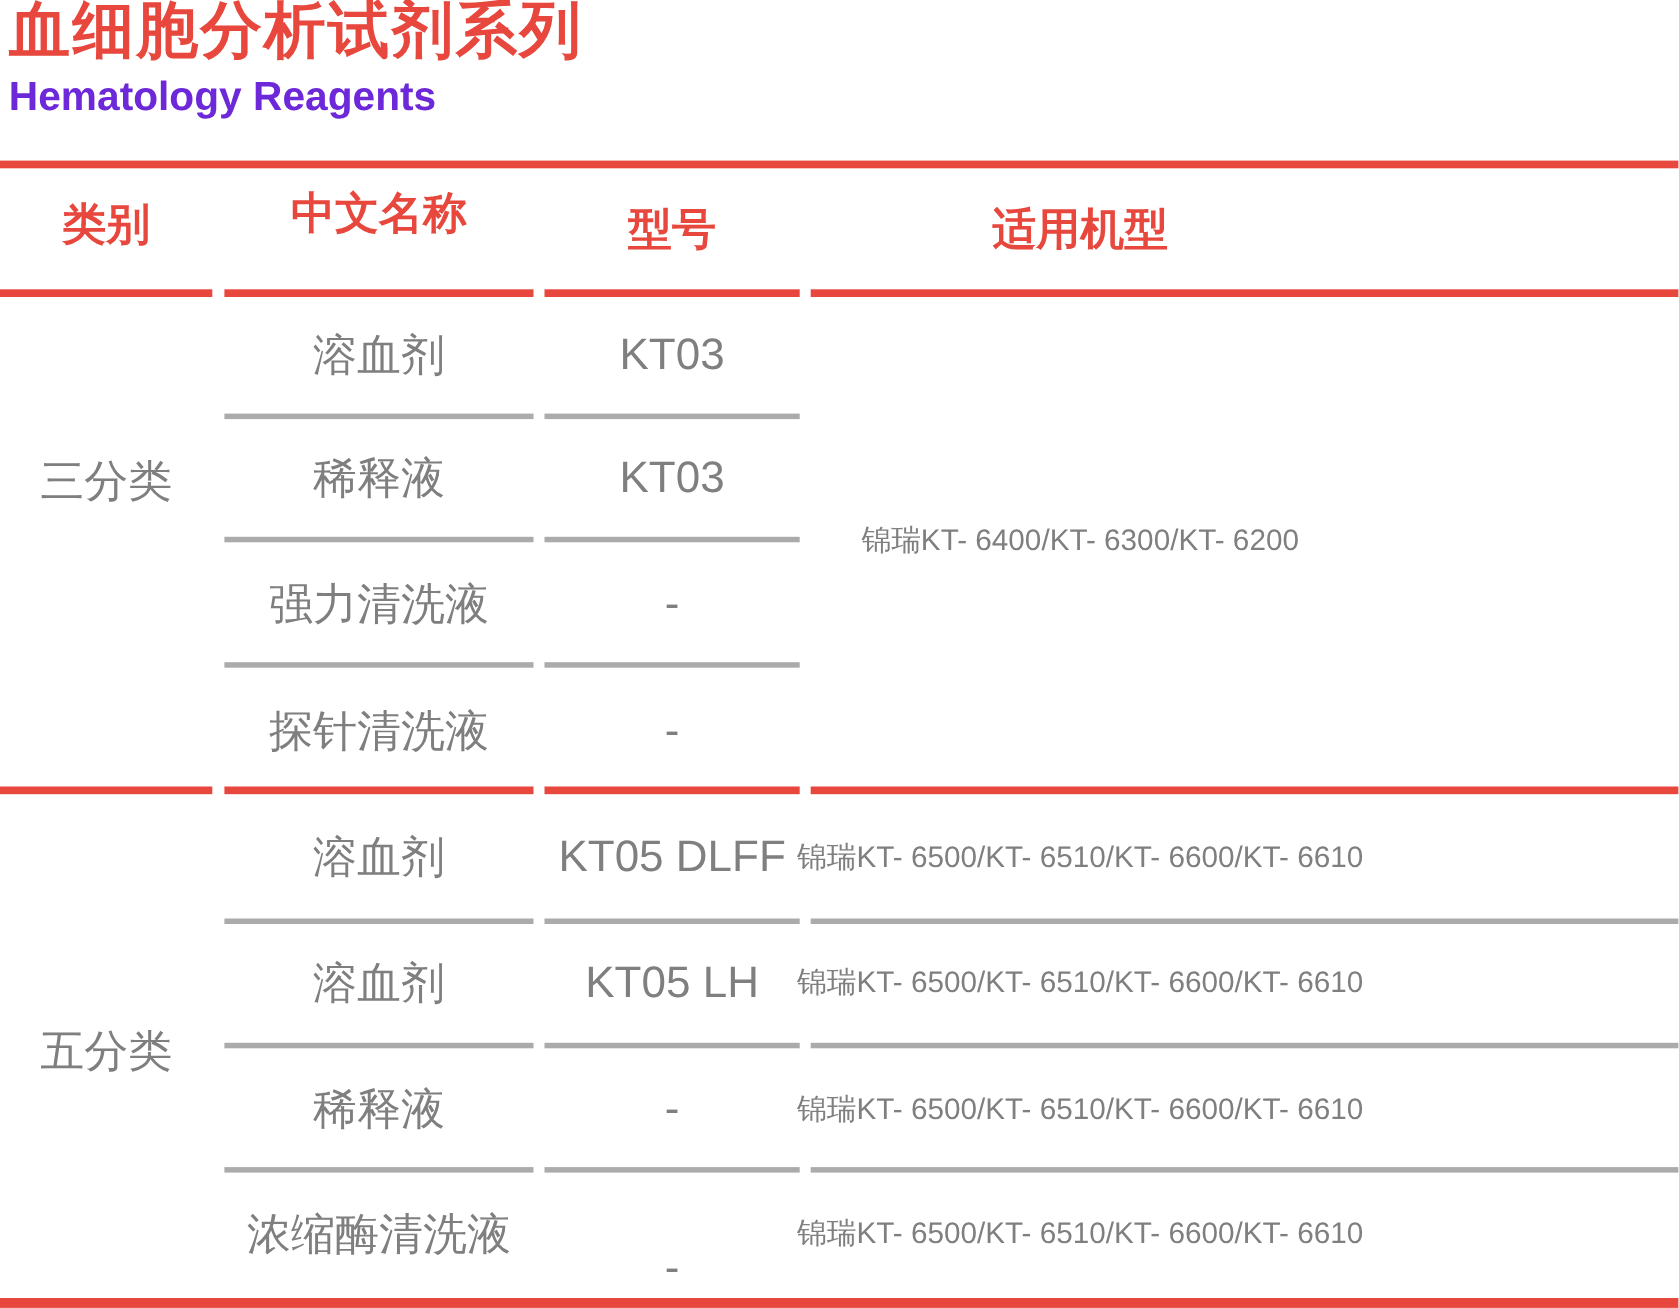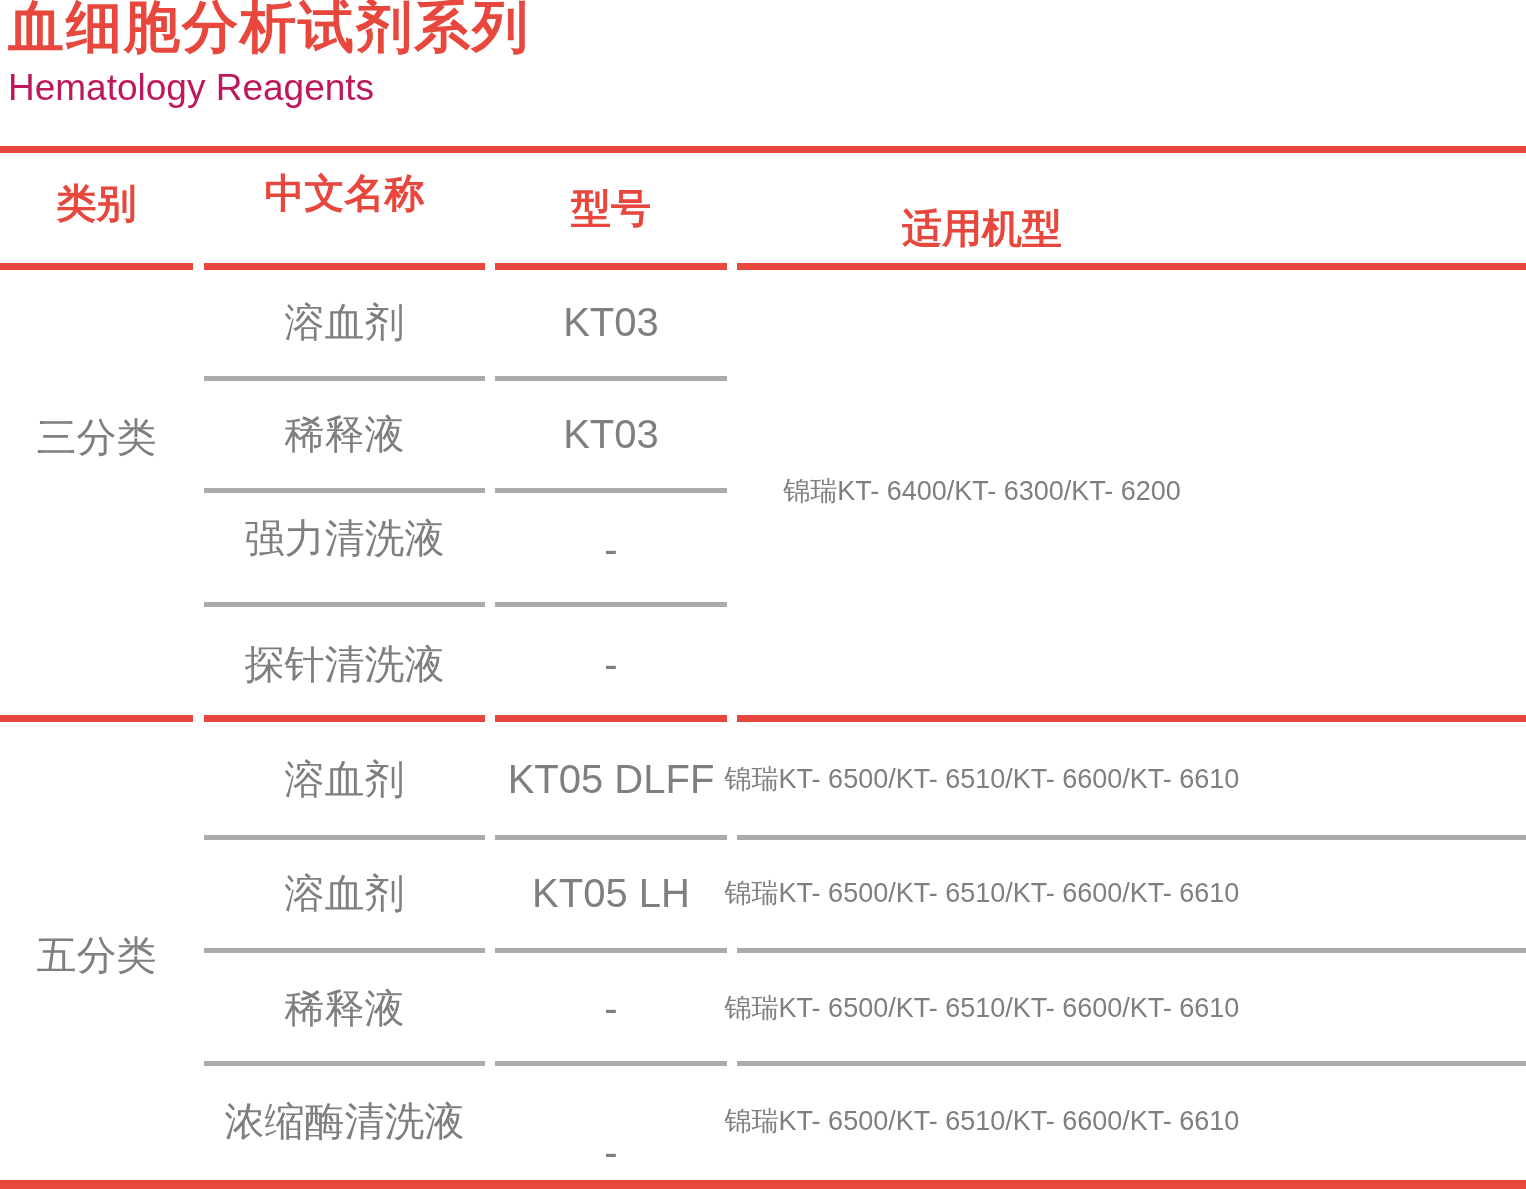--- a/index.html
+++ b/index.html
@@ -1,20 +1,20 @@
 <!DOCTYPE html>
 <html><head>
 <meta charset="utf-8">
 <style>
   html,body{margin:0;padding:0;background:#ffffff;}
   body{width:1526px;height:1189px;position:relative;overflow:hidden;
        font-family:"Liberation Sans","DejaVu Sans",sans-serif;}
   .abs{position:absolute;}
   .title{left:8px;top:-4px;font-size:56px;font-weight:bold;letter-spacing:2px;color:#E7473C;line-height:1.1;}
-  .subtitle{left:8px;top:68px;font-size:37px;font-weight:normal;color:#be185d;line-height:1.1;}
+  .subtitle{left:8px;top:68px;font-size:37px;font-weight:bold;color:#6d28d9;line-height:1.1;}
   .cell{position:absolute;display:flex;align-items:center;justify-content:center;
         color:#7F7F7F;font-size:40px;white-space:nowrap;}
   .hdr{color:#E7473C;font-weight:bold;font-size:40px;}
   .big{font-size:27px;}
   .c1{left:0;width:193px;}
   .c2{left:204px;width:281px;}
   .c3{left:495px;width:232px;}
   .c4{left:737px;width:490px;}
   .rline{position:absolute;background:#E7473C;}
   .gline{position:absolute;background:#ABABAB;height:5px;}
@@ -23,41 +23,41 @@
 <body>
 
 <div class="abs title">血细胞分析试剂系列</div>
 <div class="abs subtitle">Hematology Reagents</div>
 
 <div class="rline" style="left:0;top:146px;width:1526px;height:7px;"></div>
 
 <div class="cell hdr c1" style="top:153px;height:100px;">类别</div>
 <div class="cell hdr c2" style="top:153px;height:80px;">中文名称</div>
 <div class="cell hdr c3" style="top:153px;height:110px;">型号</div>
-<div class="cell hdr c4" style="top:153px;height:110px;margin-top:20px;">适用机型</div>
+<div class="cell hdr c4" style="top:153px;height:110px;">适用机型</div>
 
 <div class="rline" style="left:0;top:263px;width:193px;height:7px;"></div>
 <div class="rline" style="left:204px;top:263px;width:281px;height:7px;"></div>
 <div class="rline" style="left:495px;top:263px;width:232px;height:7px;"></div>
 <div class="rline" style="left:737px;top:263px;width:789px;height:7px;"></div>
 
 <div class="cell c1" style="top:407px;height:60px;">三分类</div>
 <div class="cell c4 big" style="top:461px;height:60px;">锦瑞KT- 6400/KT- 6300/KT- 6200</div>
 
 <div class="cell c2" style="top:292px;height:60px;">溶血剂</div>
 <div class="cell c3" style="top:292px;height:60px;">KT03</div>
 <div class="gline" style="left:204px;top:376px;width:281px;"></div>
 <div class="gline" style="left:495px;top:376px;width:232px;"></div>
 
 <div class="cell c2" style="top:404px;height:60px;">稀释液</div>
 <div class="cell c3" style="top:404px;height:60px;">KT03</div>
 <div class="gline" style="left:204px;top:488px;width:281px;"></div>
 <div class="gline" style="left:495px;top:488px;width:232px;"></div>
 
-<div class="cell c2" style="top:508px;height:60px;">强力清洗液</div>
+<div class="cell c2" style="top:519px;height:60px;">强力清洗液</div>
 <div class="cell c3" style="top:519px;height:60px;">-</div>
 <div class="gline" style="left:204px;top:602px;width:281px;"></div>
 <div class="gline" style="left:495px;top:602px;width:232px;"></div>
 
 <div class="cell c2" style="top:634px;height:60px;">探针清洗液</div>
 <div class="cell c3" style="top:634px;height:60px;">-</div>
 
 <div class="rline" style="left:0;top:715px;width:193px;height:7px;"></div>
 <div class="rline" style="left:204px;top:715px;width:281px;height:7px;"></div>
 <div class="rline" style="left:495px;top:715px;width:232px;height:7px;"></div>

